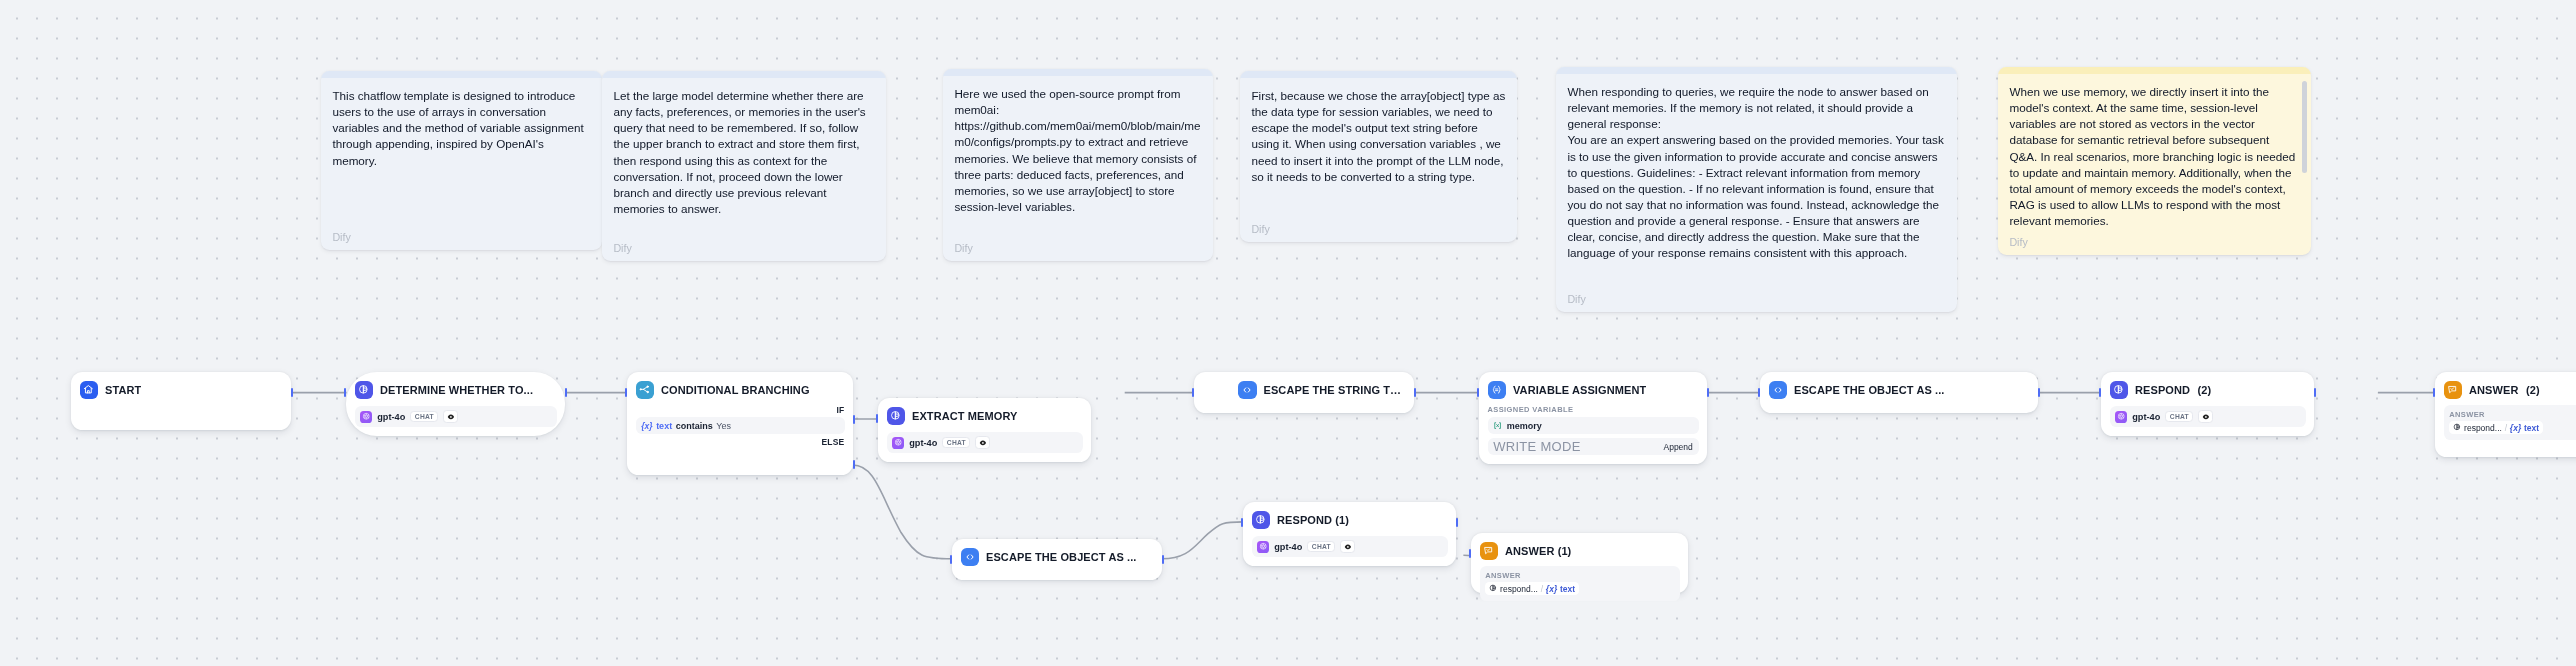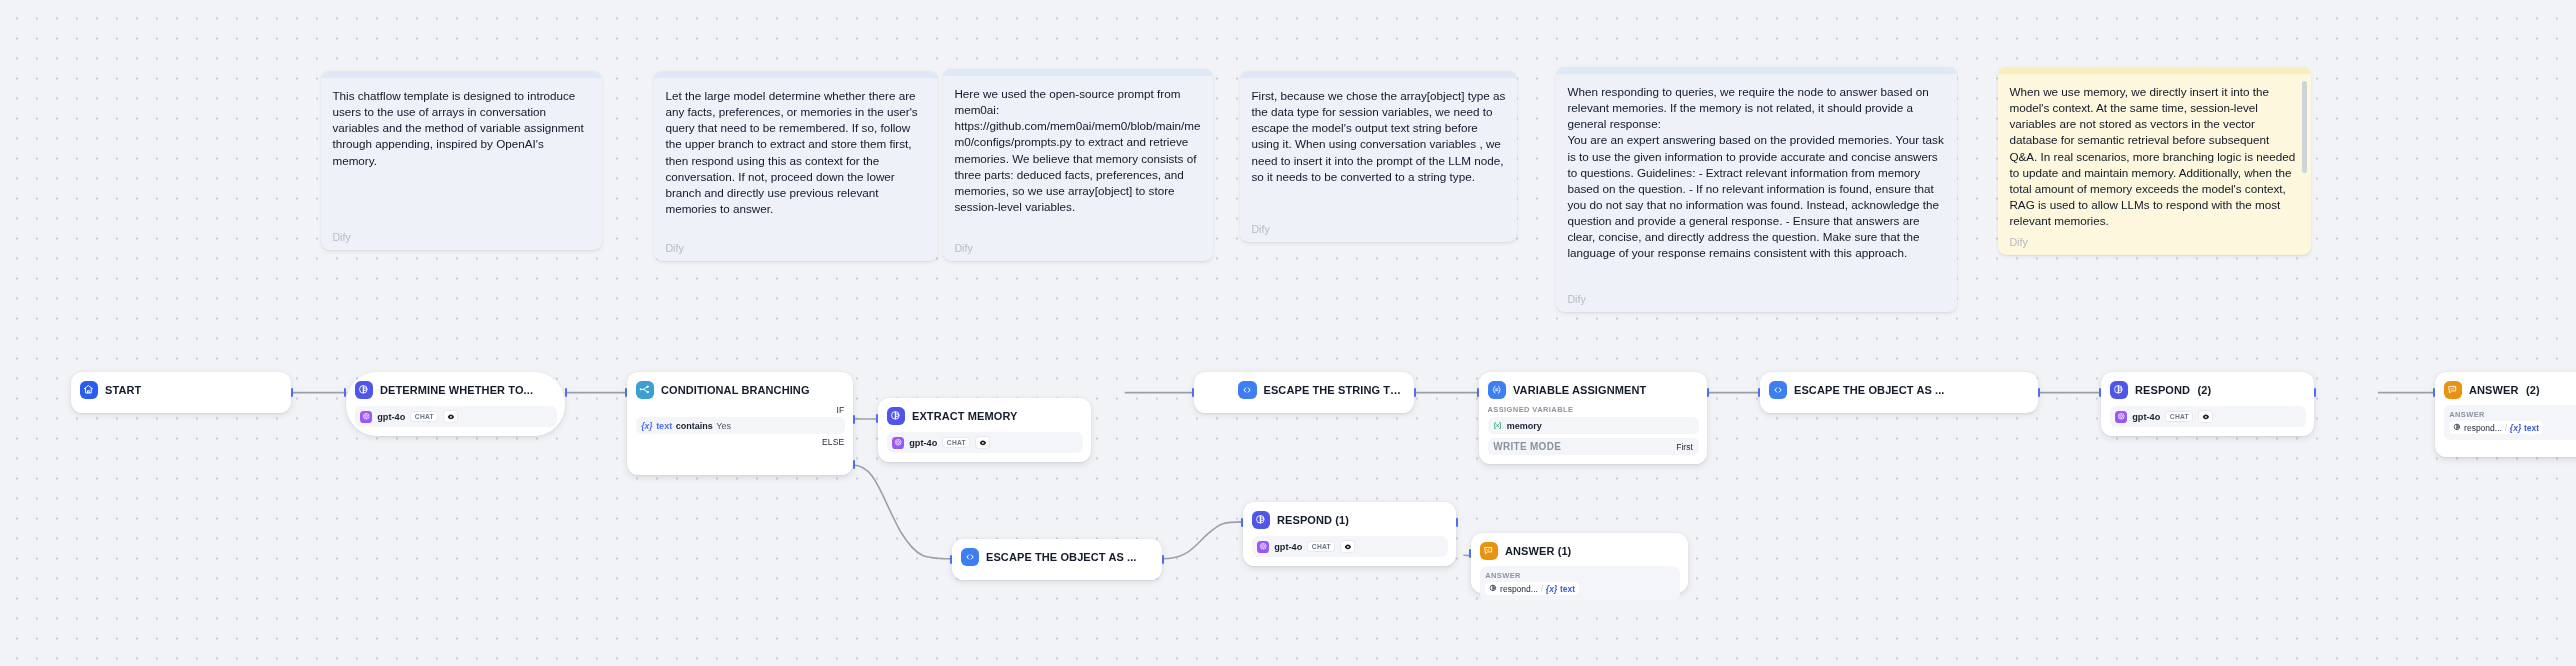--- a/index.html
+++ b/index.html
@@ -101,21 +101,21 @@
     background:#fff;border:0.7px solid #e6e8ee;border-radius:3.6px;
     padding:1.4px 3.6px;letter-spacing:0.2px;
   }
   .eye-badge{
     background:#fff;border:0.7px solid #e6e8ee;border-radius:3.6px;
     width:12.8px;height:11.4px;display:flex;align-items:center;justify-content:center;
   }
 
   
   .branch-label{
-    text-align:right;font-size:8.5px;font-weight:normal;color:#1a2232;
+    text-align:right;font-size:8.5px;font-weight:bold;color:#1a2232;
     letter-spacing:0.2px;
   }
   .cond-row{
     background:#f4f5f8;border-radius:5.7px;height:17px;
     display:flex;align-items:center;gap:3.6px;padding:0 5.7px;margin:2.8px 0 2.8px 0;
     box-sizing:border-box;font-size:9px;
   }
   .var-brace{color:#4f6df5;font-weight:bold;font-style:italic;font-size:8.5px;}
   .var-name{color:#4f6df5;font-weight:bold;}
   .cond-op{color:#1a2232;font-weight:bold;}
@@ -130,21 +130,21 @@
     background:#f4f5f8;border-radius:5.7px;height:17px;
     display:flex;align-items:center;gap:4.3px;padding:0 5.7px;margin-top:2.8px;
     box-sizing:border-box;
   }
   .assigned-name{font-size:9px;color:#1a2232;font-weight:bold;}
   .kv-row{
     background:#f4f5f8;border-radius:5.7px;height:17px;
     display:flex;align-items:center;justify-content:space-between;
     padding:0 5.7px;margin-top:4.3px;box-sizing:border-box;
   }
-  .kv-key{font-size:10px;font-weight:bold;color:#8b93a3;letter-spacing:0.3px;}
+  .kv-key{font-size:13px;font-weight:normal;color:#8b93a3;letter-spacing:0.3px;}
   .kv-val{font-size:8.5px;color:#1a2232;}
 
   
   .answer-box{
     background:#f4f5f8;border-radius:6.4px;margin-top:6.4px;padding:4.3px 5.7px 5.7px 5.7px;
     box-sizing:border-box;
   }
   .answer-label{font-size:7.5px;font-weight:bold;color:#8b93a3;letter-spacing:0.4px;}
   .answer-chip{
     display:inline-flex;align-items:center;gap:2.8px;
@@ -182,21 +182,21 @@
 </svg>
 
 <div class="note blue" style="left:321px;top:71px;width:281px;height:179px;">
   <div class="note-bar"></div>
   <div class="note-body">
     <p>This chatflow template is designed to introduce users to the use of arrays in conversation variables and the method of variable assignment through appending, inspired by OpenAI's memory.</p>
     <div class="note-author">Dify</div>
   </div>
 </div>
 
-<div class="note blue" style="left:654px;top:71px;width:284px;height:190px;">
+<div class="note blue" style="left:602px;top:71px;width:284px;height:190px;">
   <div class="note-bar"></div>
   <div class="note-body">
     <p>Let the large model determine whether there are any facts, preferences, or memories in the user's query that need to be remembered. If so, follow the upper branch to extract and store them first, then respond using this as context for the conversation. If not, proceed down the lower branch and directly use previous relevant memories to answer.</p>
     <div class="note-author">Dify</div>
   </div>
 </div>
 
 <div class="note blue" style="left:943px;top:69px;width:270px;height:192px;">
   <div class="note-bar"></div>
   <div class="note-body">
@@ -224,21 +224,21 @@
 
 <div class="note yellow" style="left:1998px;top:67px;width:313px;height:188px;">
   <div class="note-bar"></div>
   <div class="note-body">
     <p>When we use memory, we directly insert it into the model's context. At the same time, session-level variables are not stored as vectors in the vector database for semantic retrieval before subsequent Q&amp;A. In real scenarios, more branching logic is needed to update and maintain memory. Additionally, when the total amount of memory exceeds the model's context, RAG is used to allow LLMs to respond with the most relevant memories.</p>
     <div class="note-author">Dify</div>
     <div class="note-scrollbar"></div>
   </div>
 </div>
 
-<div class="node" style="left:71px;top:372px;width:220px;height:41px;">
+<div class="node" style="left:71px;top:372px;width:220px;height:58px;">
   <div class="node-head">
     <div class="node-icon" style="background:#2b5ef0;">
       <svg width="10.7" height="10.7" viewBox="0 0 24 24" fill="none" stroke="#fff" stroke-width="2.2" stroke-linecap="round" stroke-linejoin="round">
           <path d="M3 10.5 12 3.5l9 7"></path>
           <path d="M5.5 9.8V20h13V9.8"></path>
           <path d="M10 20v-5h4v5"></path>
         </svg>
     </div>
     <div class="node-title">START</div>
   </div>
@@ -366,21 +366,21 @@
       <svg width="9.2" height="9.2" viewBox="0 0 24 24" fill="none" stroke="#12926f" stroke-width="1.9" stroke-linecap="round" stroke-linejoin="round">
           <path d="M7 4.5H4.5v15H7"></path>
           <path d="M17 4.5h2.5v15H17"></path>
           <path d="m9.5 9 5 6M14.5 9l-5 6"></path>
         </svg>
     </span>
     <span class="assigned-name">memory</span>
   </div>
   <div class="kv-row">
     <span class="kv-key">WRITE MODE</span>
-    <span class="kv-val">First</span>
+    <span class="kv-val">Append</span>
   </div>
   <div class="port" style="left:-2.1px;top:15.6px;"></div>
   <div class="port" style="right:-2.1px;top:15.6px;"></div>
 </div>
 
 <div class="node" style="left:1760px;top:372px;width:278px;height:41px;">
   <div class="node-head">
     <div class="node-icon" style="background:#3d7ff2;">
       <svg width="10" height="10" viewBox="0 0 24 24" fill="none" stroke="#fff" stroke-width="2.4" stroke-linecap="round" stroke-linejoin="round">
           <path d="M9 7 4.5 12 9 17"></path>

